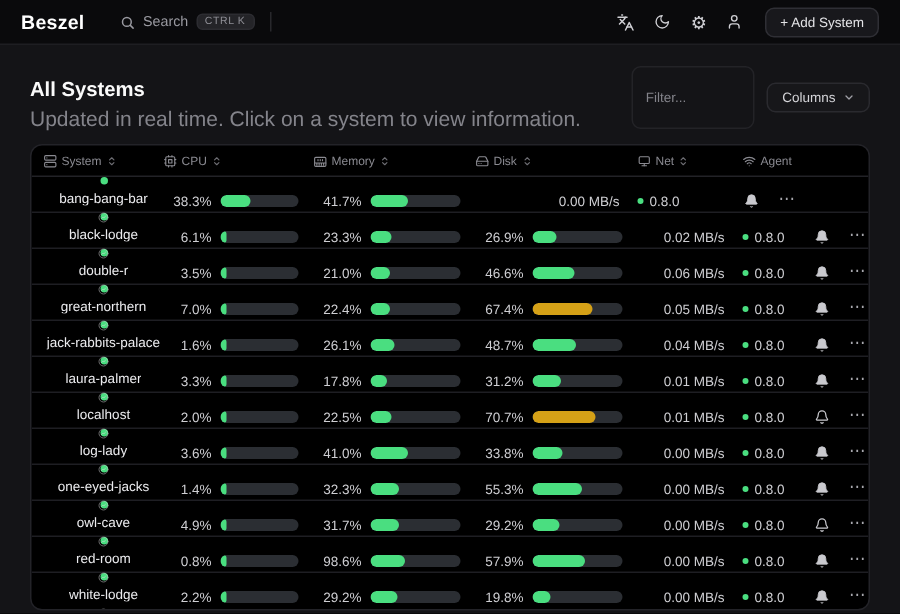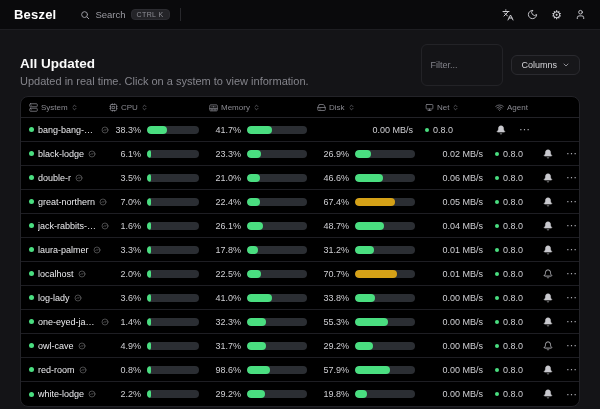--- a/index.html
+++ b/index.html
@@ -23,36 +23,36 @@
   .kbd { background: #242428; border: 1px solid #2c2c31; border-radius: 4px; padding: 1px 5px; font-size: 7px; color: #8f8f96; letter-spacing: .4px; }
   .tb-divider { width: 1px; height: 13px; background: #28282c; margin-left: 10px; }
   .tb-right { margin-left: auto; display: flex; align-items: center; gap: 13px; }
   .tb-iconbtn { color: #cfcfd4; display: flex; align-items: center; cursor: pointer; background: none; border: none; }
   .gear-glyph { font-size: 12px; line-height: 1; color: #cfcfd4; }
   .add-btn { border: 1px solid #2f2f35; background: #18181c; color: #e4e4e7; font-size: 9px; border-radius: 6px; padding: 4px 9px; margin-left: 2px; cursor: pointer; white-space: nowrap; }
   
   .main { padding: 0 20px; }
   .page-head { display: flex; align-items: flex-end; justify-content: space-between; margin-top: 14px; }
   .page-title { font-size: 13.5px; color: #fafafa; font-weight: 700; }
-  .page-subtitle { font-size: 11px; color: #84848b; margin-top: 4px; }
+  .page-subtitle { font-size: 14px; color: #84848b; margin-top: 4px; }
   .controls { display: flex; align-items: center; gap: 8px; margin-bottom: 1px; }
   .filter-input { background: transparent; border: 1px solid #232327; border-radius: 6px; color: #b9b9c0; font-size: 9px; padding: 15px 8px; width: 82px; outline: none; }
   .filter-input::placeholder { color: #84848b; }
   .columns-btn { display: flex; align-items: center; gap: 5px; border: 1px solid #2a2a2f; background: #17171a; border-radius: 6px; color: #d4d4d8; font-size: 9px; padding: 4px 9px; cursor: pointer; }
   
   .card { margin-top: 9px; border: 1px solid #232328; border-radius: 8px; background: #000000; overflow: hidden; }
   .grid { display: grid; grid-template-columns: 88px 100px 108px 108px 70px 48px 1fr; align-items: center; }
   .thead { height: 21px; border-bottom: 1px solid #222227; color: #8a8a91; font-size: 8px; }
   .th { display: flex; align-items: center; gap: 3px; cursor: pointer; }
   .th.first { padding-left: 8px; }
   .th svg { flex: none; }
   .sort-ic { opacity: .8; }
   .row { height: 24px; border-bottom: 1px solid #1e1e23; font-size: 9px; color: #d6d6da; cursor: pointer; }
   .row:last-child { border-bottom: none; }
-  .c-system { display: flex; align-items: center; gap: 4px; padding-left: 8px; color: #ececef; min-width: 0; }
+  .c-system { display: flex; align-items: center; gap: 4px; padding-left: 8px; color: #ececef; min-width: 0; flex-direction: column; }
   .sys-name { white-space: nowrap; overflow: hidden; text-overflow: ellipsis; }
   .dot { width: 5px; height: 5px; border-radius: 50%; background: var(--green); flex: none; }
   .chart-ic { flex: none; opacity: .5; }
   .c-meter { display: flex; align-items: center; min-width: 0; }
   .pct { width: 32px; text-align: right; color: #cfcfd3; flex: none; }
   .track { flex: 1; height: 8px; border-radius: 99px; background: var(--track); margin: 0 10px 0 6px; overflow: hidden; }
   .fill { display: block; height: 100%; border-radius: 99px; background: var(--green); min-width: 4px; }
   .c-net { text-align: right; padding-right: 12px; color: #cfcfd3; }
   .c-agent { display: flex; align-items: center; gap: 4px; color: #cfcfd3; }
   .dot-sm { width: 4px; height: 4px; border-radius: 50%; background: var(--green); flex: none; }
@@ -98,27 +98,28 @@
     </button>
     <button class="tb-iconbtn">
       <span class="gear-glyph">⚙</span>
     </button>
     <button class="tb-iconbtn">
       <svg width="11" height="11" viewBox="0 0 24 24" fill="none" stroke="currentColor" stroke-width="2" stroke-linecap="round" stroke-linejoin="round">
         <path d="M19 21v-2a4 4 0 0 0-4-4H9a4 4 0 0 0-4 4v2"></path>
           <circle cx="12" cy="7" r="4"></circle>
       </svg>
     </button>
+    <button class="add-btn">+ Add System</button>
   </div>
 </header>
 
 <div class="main">
   <div class="page-head">
     <div>
-      <div class="page-title">All Updated</div>
+      <div class="page-title">All Systems</div>
       <div class="page-subtitle">Updated in real time. Click on a system to view information.</div>
     </div>
     <div class="controls">
       <input class="filter-input" placeholder="Filter..." style="">
       <button class="columns-btn">
         <span>Columns</span>
         <svg width="8" height="8" viewBox="0 0 24 24" fill="none" stroke="#a0a0a7" stroke-width="2.6" stroke-linecap="round" stroke-linejoin="round">
           <path d="m6 9 6 6 6-6"></path>
         </svg>
       </button>

